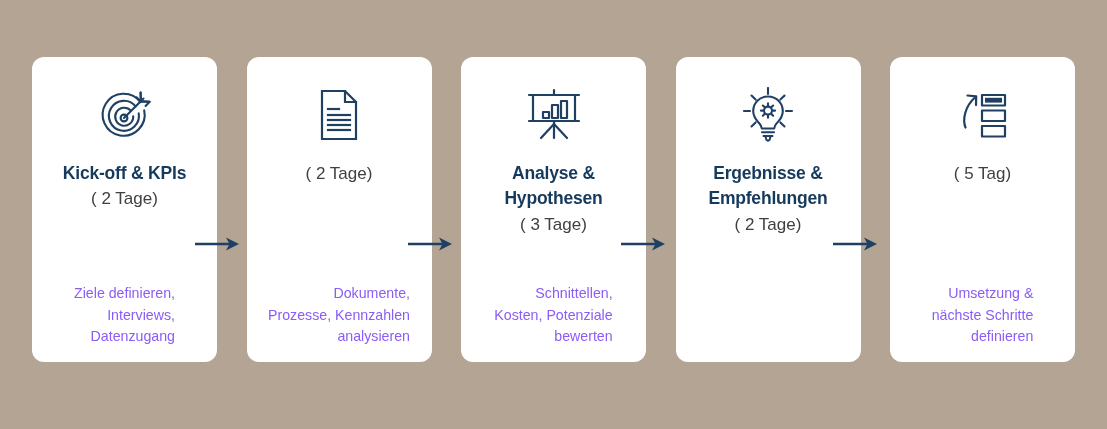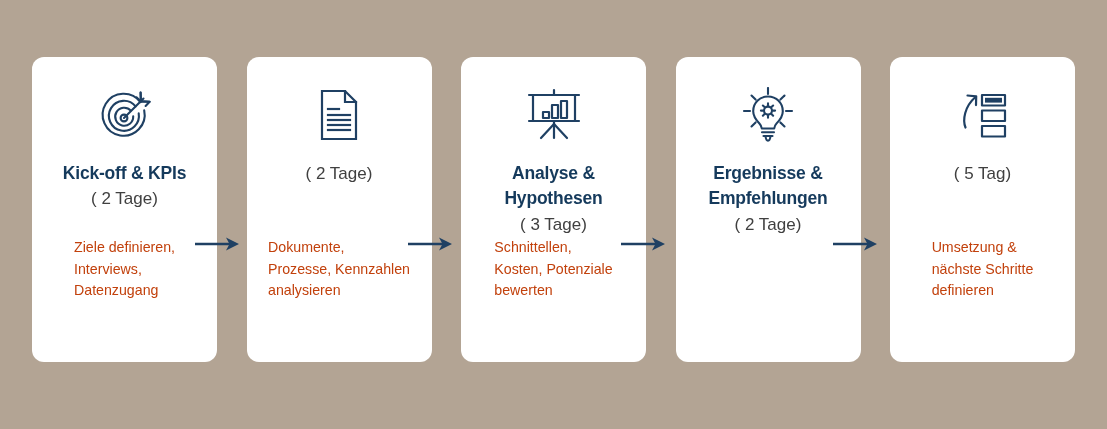--- a/index.html
+++ b/index.html
@@ -65,25 +65,24 @@
     font-size: 17px;
     font-weight: normal;
     color: #404040;
     text-align: center;
     line-height: 1.45;
     margin-top: 1px;
   }
   .card-desc {
     font-size: 14.2px;
     font-weight: normal;
-    color: #c2410c;
-    text-align: left;
+    color: #8b5cf6;
+    text-align: right;
     line-height: 1.52;
     margin-top: auto;
-    margin-bottom: 46px;
     padding: 0 2px;
   }
   .arrow {
     position: absolute;
     top: 236px;
     height: 16px;
     width: 48px;
     pointer-events: none;
   }
   .arrow svg { display: block; }

